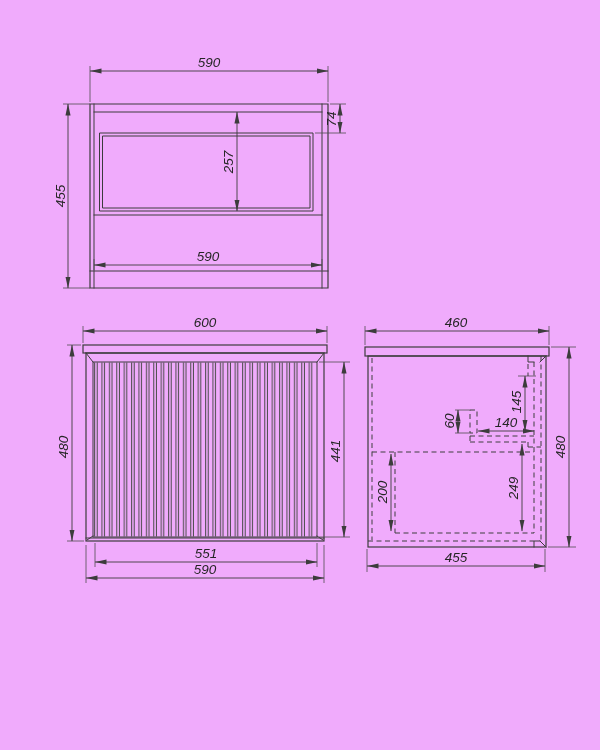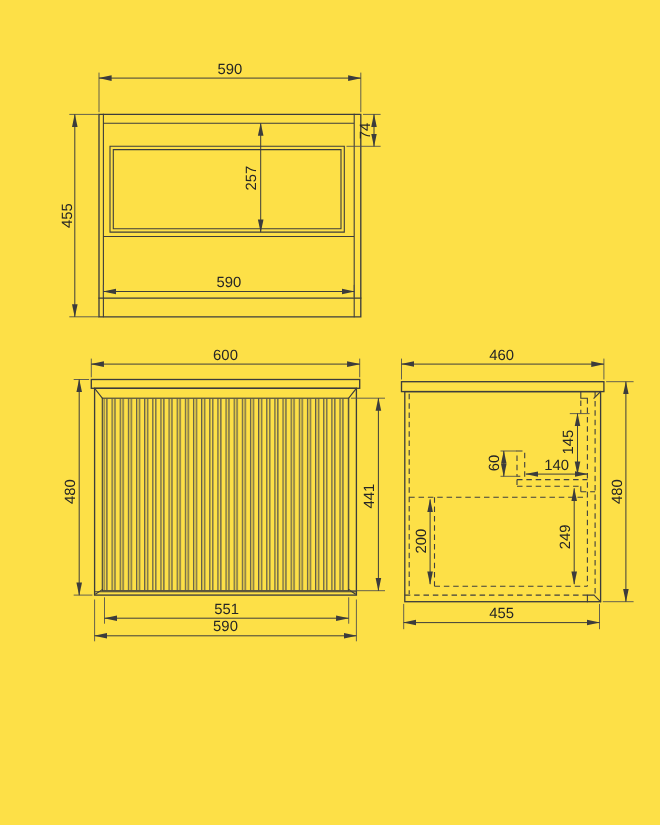--- a/index.html
+++ b/index.html
@@ -1,16 +1,16 @@
 <!DOCTYPE html>
 <html><head>
 <meta charset="utf-8">
 <style>
   html,body{margin:0;padding:0;background:#ffffff;}
-  .page{position:relative;width:600px;height:750px;background:#fde047;overflow:hidden;}
+  .page{position:relative;width:600px;height:750px;background:#f0abfc;overflow:hidden;font-style:italic;}
   svg{display:block;}
   .solid{stroke:#3c3c3c;stroke-width:1.2;fill:none;stroke-linecap:square;}
   .solid2{stroke:#3c3c3c;stroke-width:1;fill:none;stroke-linecap:square;}
   .thin{stroke:#4f4f4f;stroke-width:0.8;fill:none;}
   .dash{stroke:#3f3f3f;stroke-width:1;fill:none;stroke-dasharray:5 3.5;}
   .dim{stroke:#3c3c3c;stroke-width:0.9;fill:none;}
   text{font-family:"Liberation Sans", sans-serif;font-size:13.5px;fill:#262626;}
   .mid{text-anchor:middle;}
 </style>
 </head>

